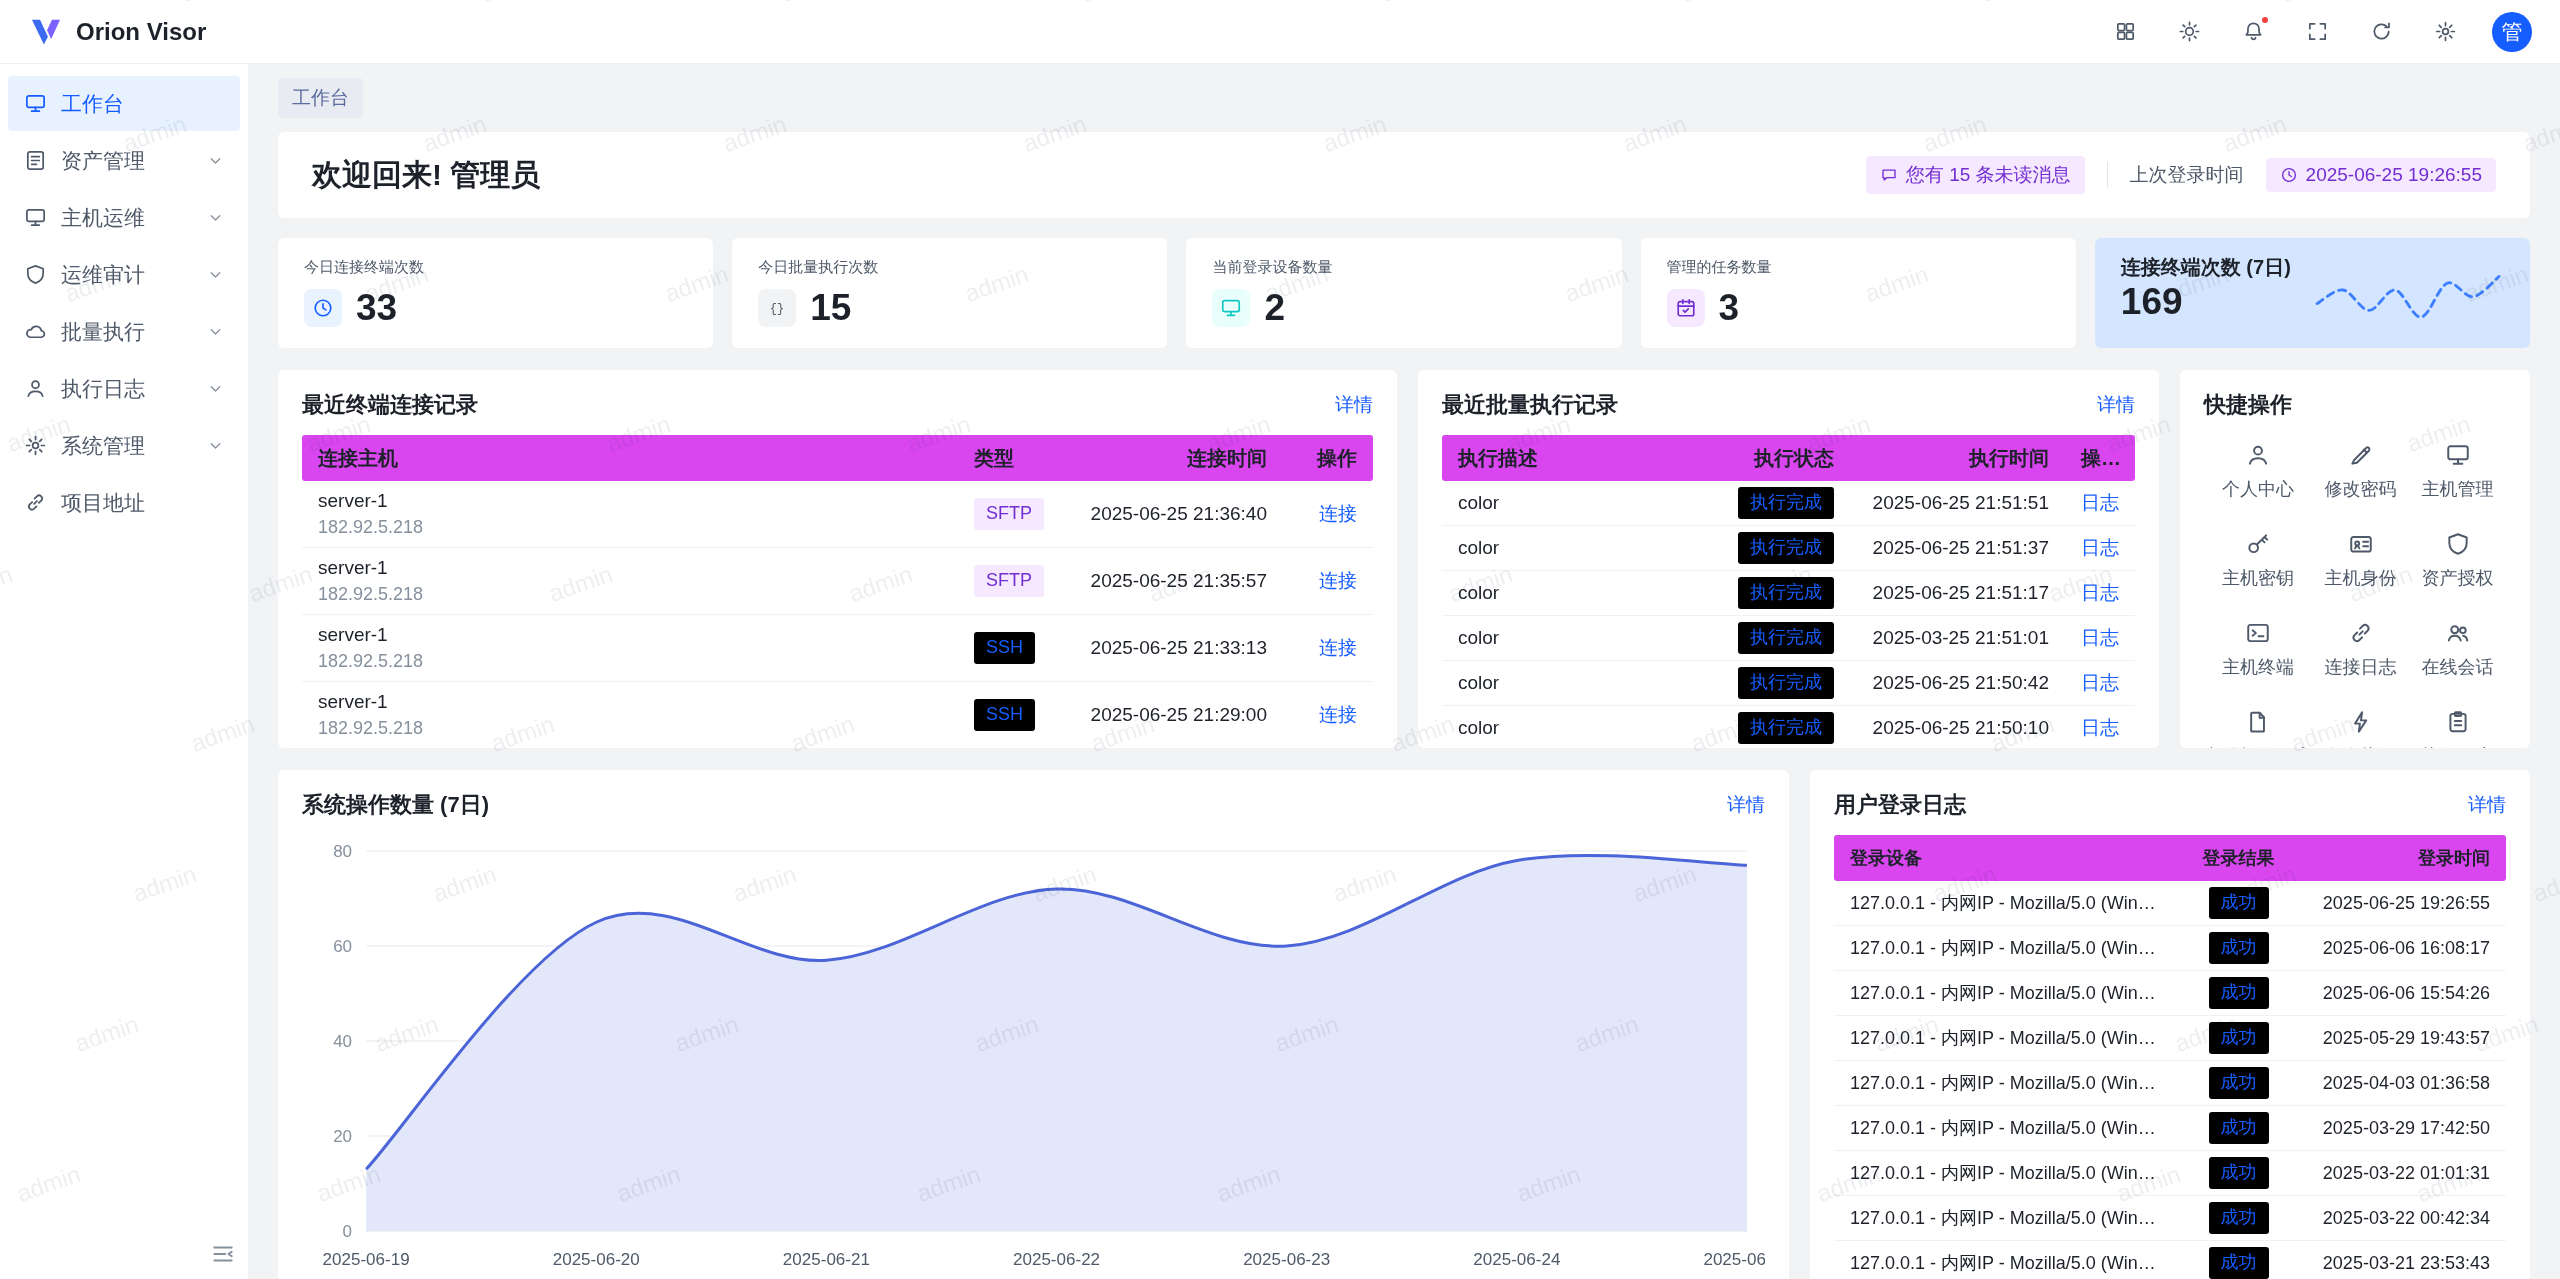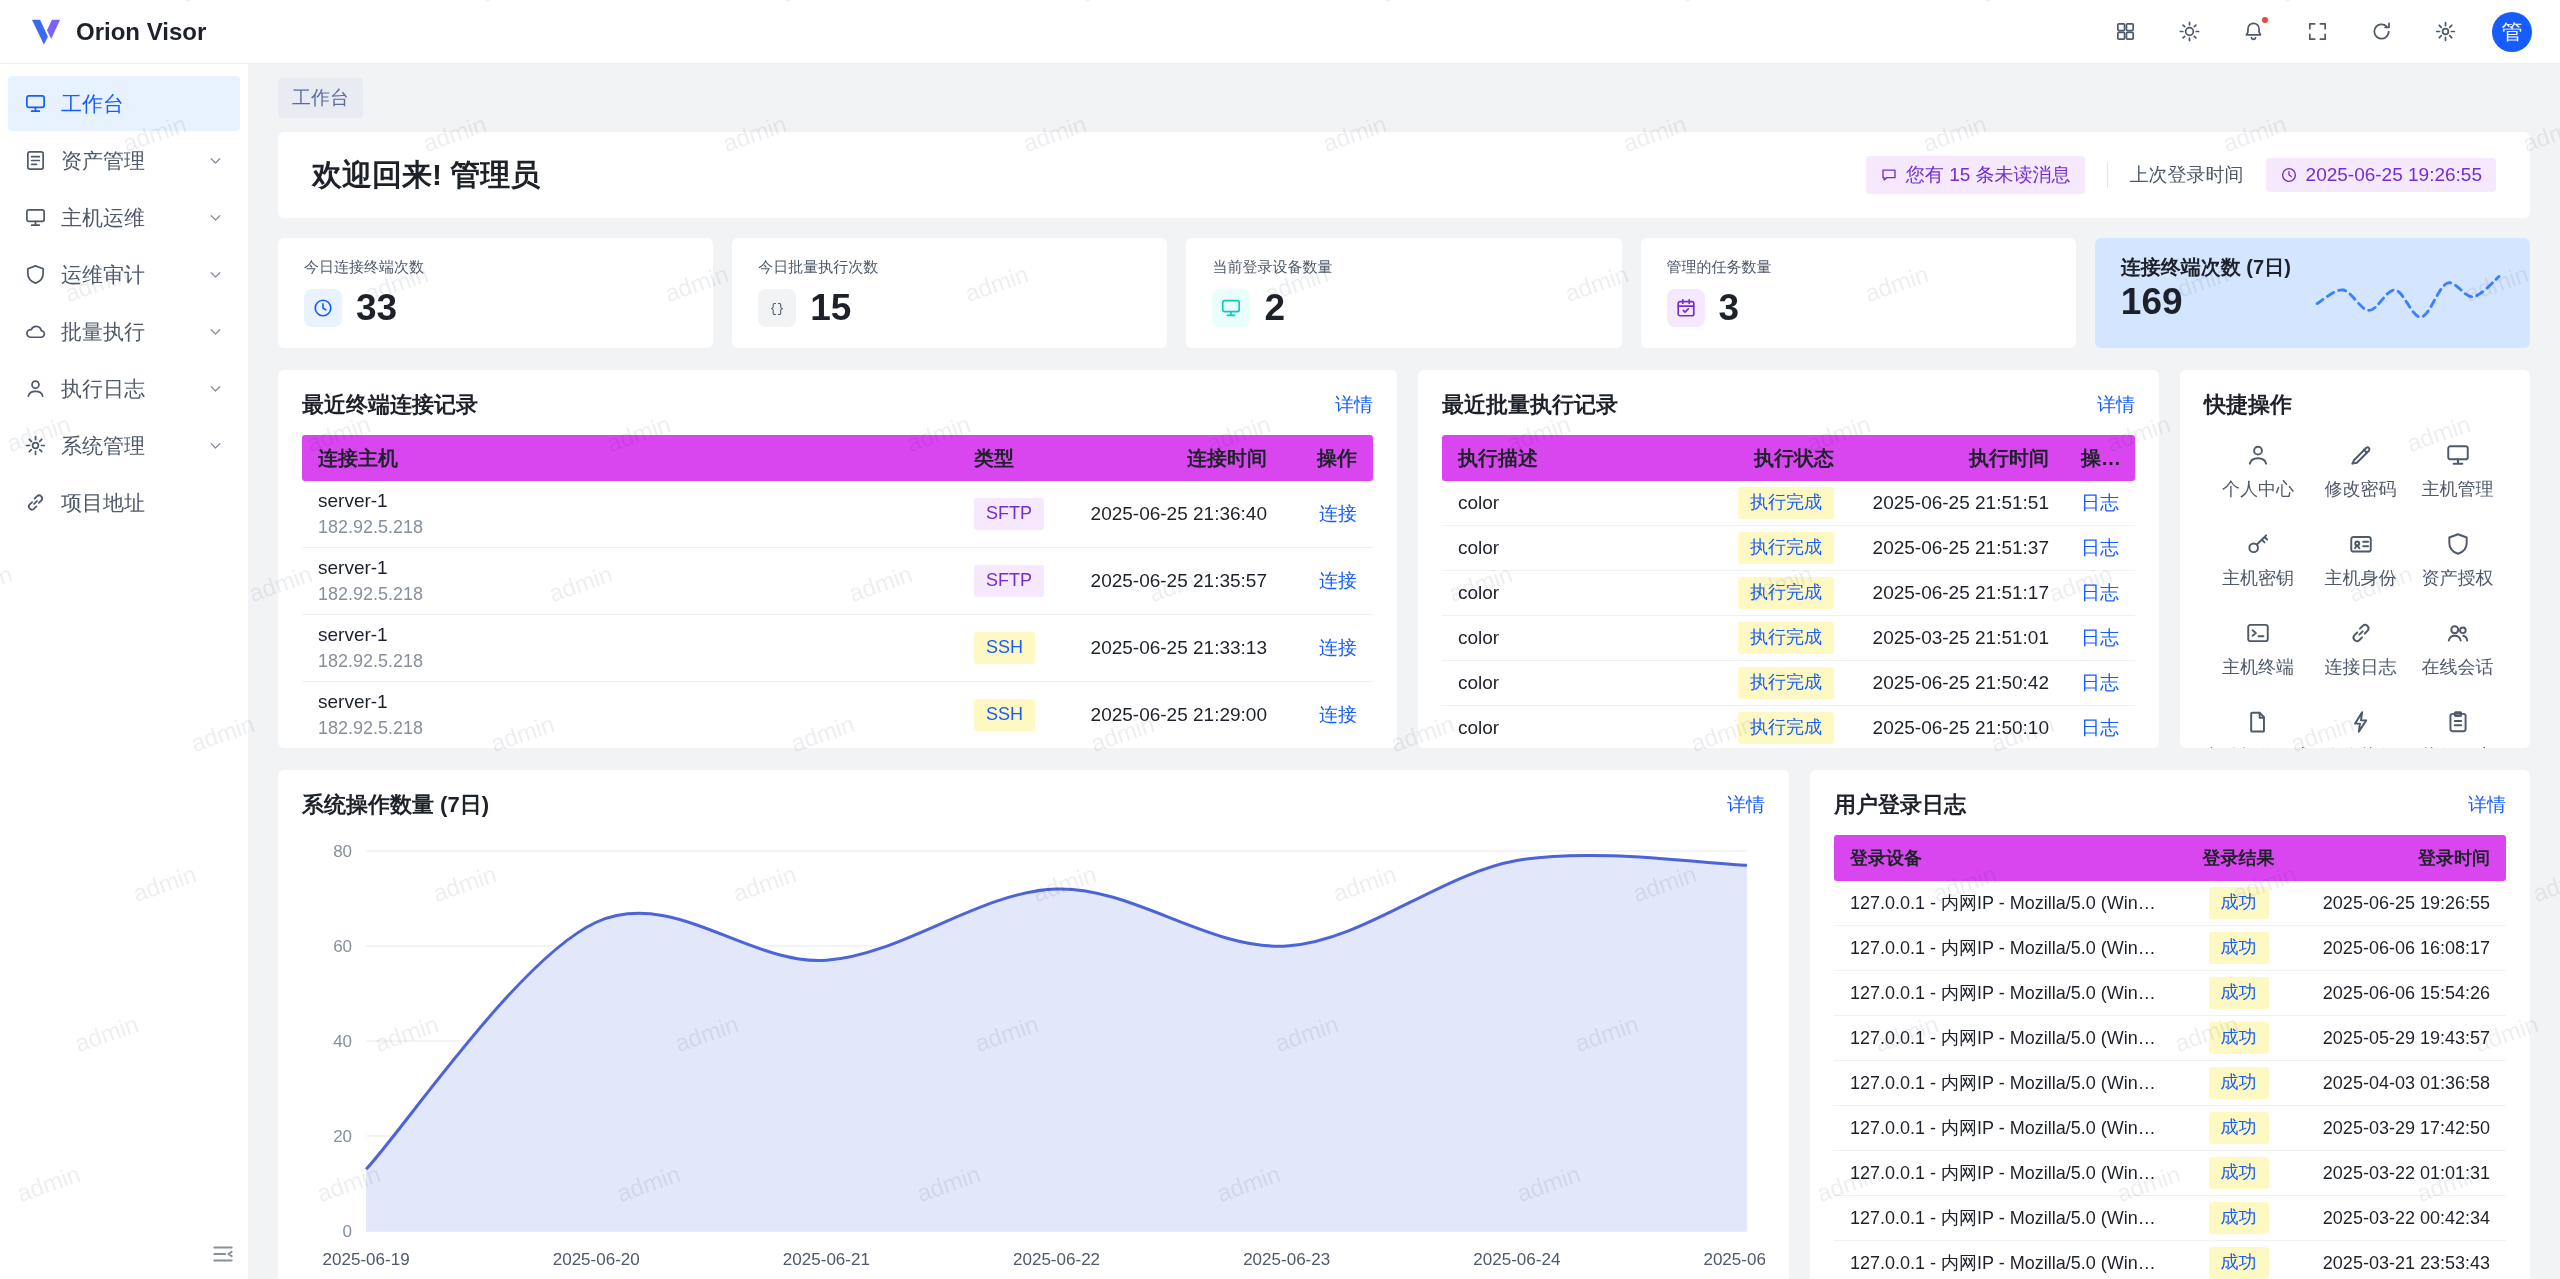--- a/index.html
+++ b/index.html
@@ -97,21 +97,21 @@
   .cell{padding:0 16px;overflow:hidden;text-overflow:ellipsis;white-space:nowrap}
   .t-right{text-align:right}
   .t-center{text-align:center}
   .grid-terminal{grid-template-columns:1fr 110px 215px 90px}
   .grid-batch{grid-template-columns:1fr 130px 215px 70px}
   .grid-login{grid-template-columns:1fr 115px 210px}
   .host-name{font-size:19px;color:#1d2129;line-height:1.4}
   .host-ip{font-size:18px;color:#86909c;line-height:1.4}
   .login-panel .cell{font-size:18px}
   .tag{display:inline-block;padding:3px 12px;font-size:18px;border-radius:3px;line-height:1.4}
-  .tag-blue{background:#fef9c3;color:#165dff}
+  .tag-blue{background:#000000;color:#165dff}
   .tag-purple{background:#f5e8ff;color:#722ed1}
 
   
   .quick-grid{display:grid;grid-template-columns:repeat(3,1fr);row-gap:30px;margin-top:22px}
   .quick-item{display:flex;flex-direction:column;align-items:center;gap:9px;cursor:pointer;
     color:#4e5969}
   .quick-item .ic{width:26px;height:26px;display:inline-block}
   .quick-label{font-size:18px;white-space:nowrap}
 
   .chart-svg{width:100%;height:442px}

